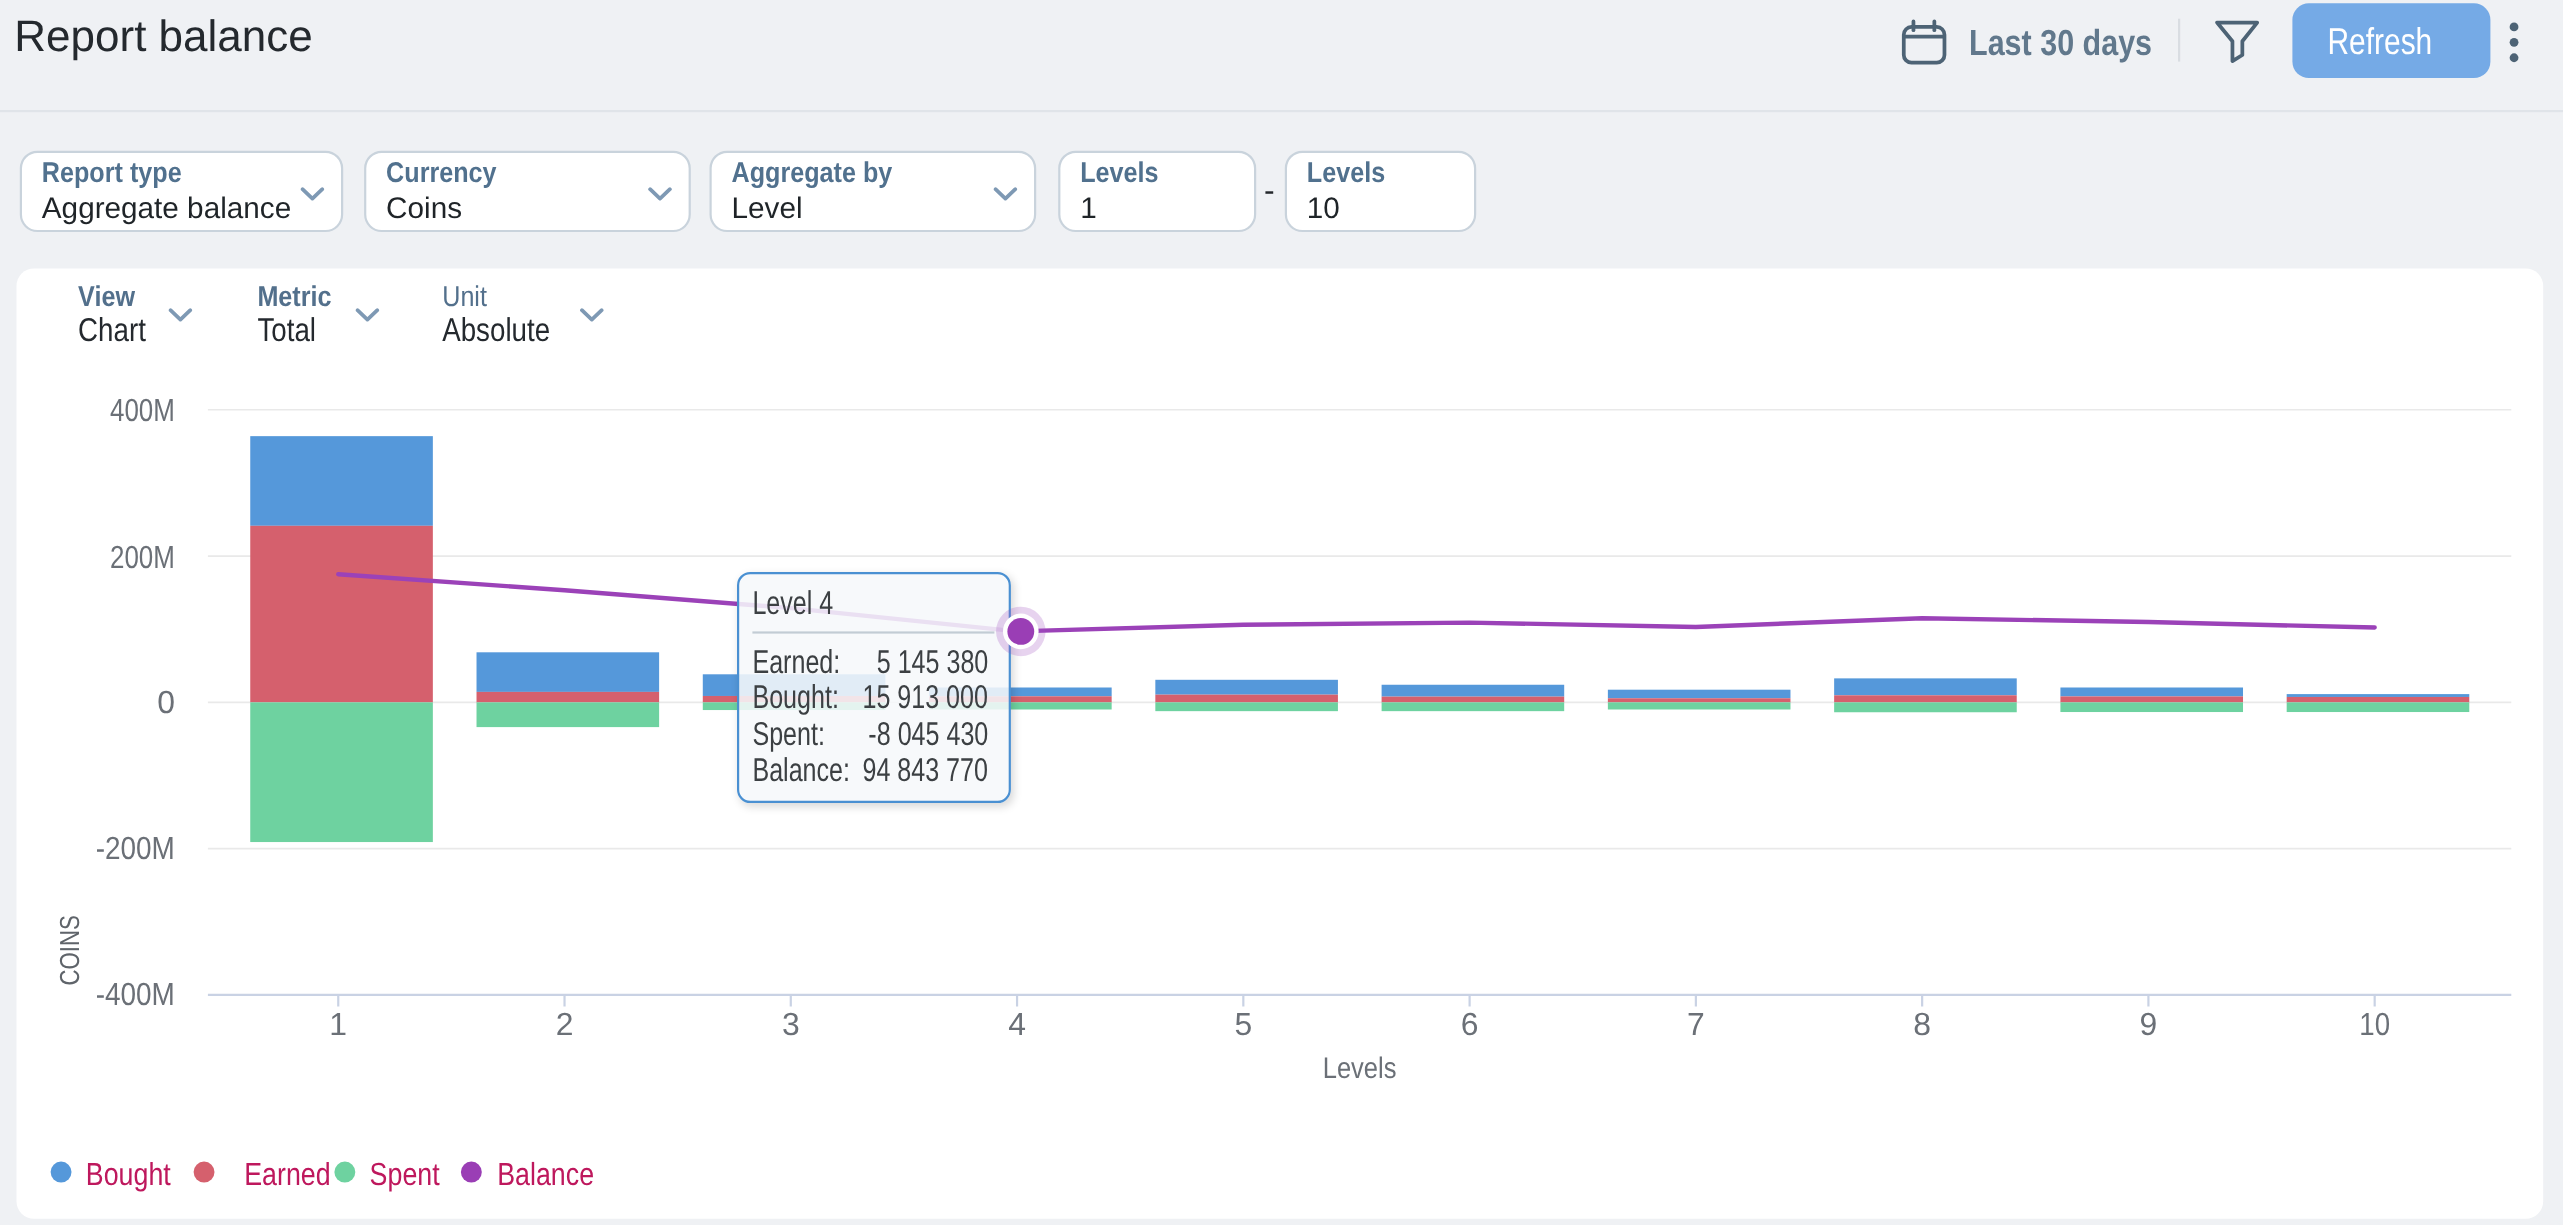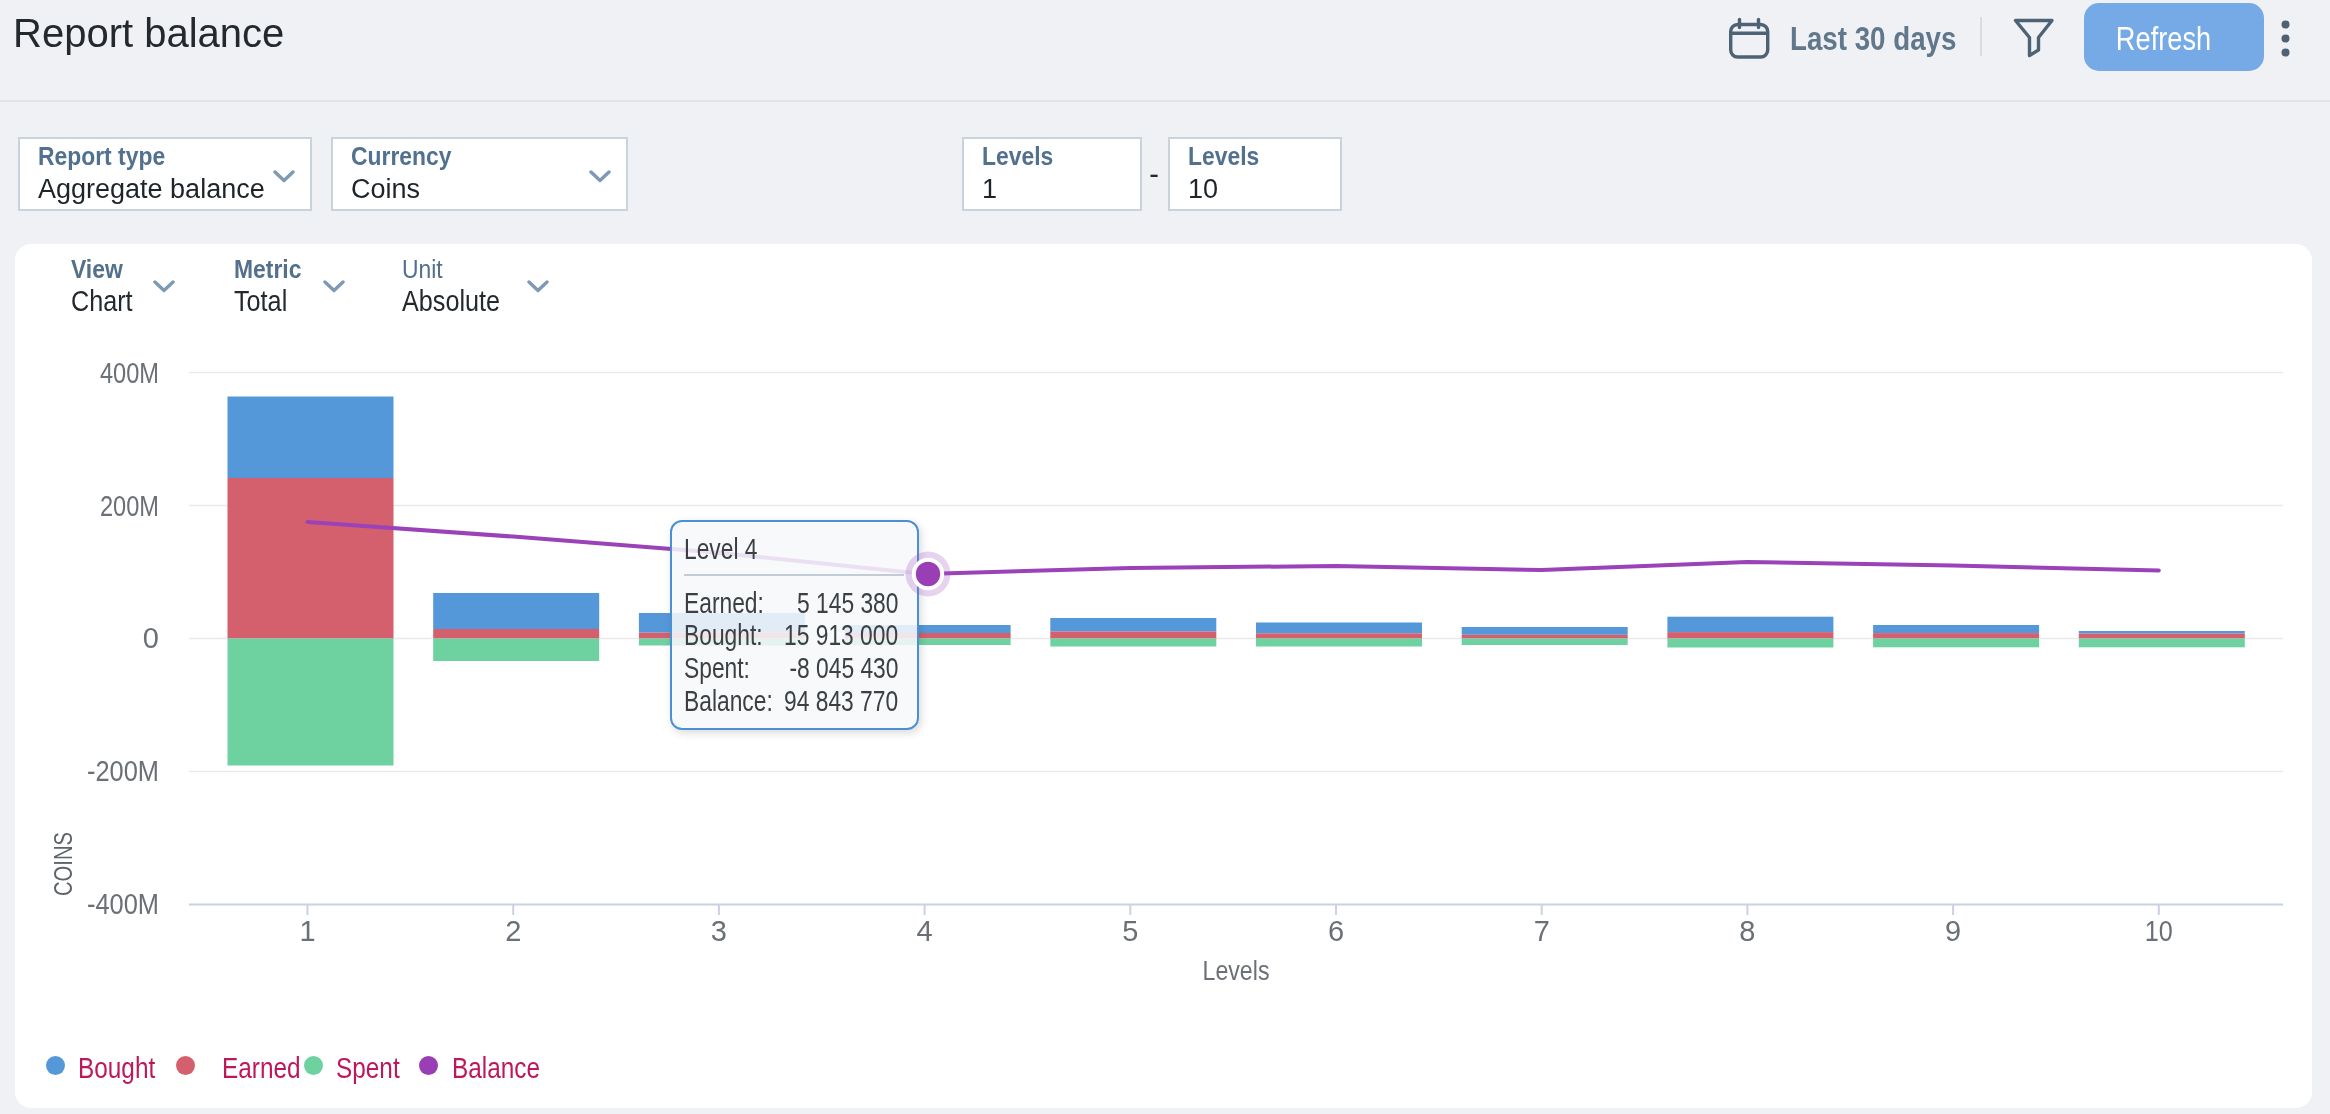--- a/index.html
+++ b/index.html
@@ -1,21 +1,21 @@
 <!DOCTYPE html>
 <html><head>
 <meta charset="utf-8">
 <style>
   * { margin:0; padding:0; box-sizing:border-box; }
   html,body { width:2330px; height:1114px; background:#eff1f4; font-family:"Liberation Sans", sans-serif; overflow:hidden; }
   .abs { position:absolute; }
   #root { position:relative; width:2330px; height:1114px; }
   .sx84 { display:inline-block; transform:scaleX(0.84); transform-origin:0 0; white-space:nowrap; }
   .sx88 { display:inline-block; transform:scaleX(0.88); transform-origin:0 0; white-space:nowrap; }
-  .fbox { position:absolute; top:137px; height:74px; background:#fff; border:2px solid #c9d3dc; border-radius:0; }
+  .fbox { position:absolute; top:137px; height:74px; background:#fff; border:2px solid #c9d3dc; border-radius:16px; }
   .fbox .lab { position:absolute; left:18px; top:2px; font-size:26px; font-weight:bold; color:#51718e; }
   .fbox .val { position:absolute; left:18px; top:35px; font-size:27px; color:#1f2428; }
   .legdot { position:absolute; width:19px; height:19px; border-radius:50%; top:1055.5px; }
   .legtxt { position:absolute; top:1052px; font-size:29px; color:#be185d; }
   .ttl { font-size:30px; color:#3c4043; }
 </style>
 </head>
 <body>
 <div id="root">
 
@@ -49,20 +49,27 @@
   <div class="fbox" style="left:18px; width:294px;">
     <div class="lab"><span class="sx88">Report type</span></div>
       <div class="val">Aggregate balance</div>
     <svg class="abs" style="right:15px; top:31px;" width="22" height="13" viewBox="0 0 22 13">
         <path d="M2 2 L11 10.5 L20 2" fill="none" stroke="#7e99b4" stroke-width="3.4" stroke-linecap="round" stroke-linejoin="round"></path>
       </svg>
   </div>
   <div class="fbox" style="left:331px; width:297px;">
     <div class="lab"><span class="sx88">Currency</span></div>
       <div class="val">Coins</div>
+    <svg class="abs" style="right:15px; top:31px;" width="22" height="13" viewBox="0 0 22 13">
+        <path d="M2 2 L11 10.5 L20 2" fill="none" stroke="#7e99b4" stroke-width="3.4" stroke-linecap="round" stroke-linejoin="round"></path>
+      </svg>
+  </div>
+  <div class="fbox" style="left:645px; width:297px;">
+    <div class="lab"><span class="sx88">Aggregate by</span></div>
+      <div class="val">Level</div>
     <svg class="abs" style="right:15px; top:31px;" width="22" height="13" viewBox="0 0 22 13">
         <path d="M2 2 L11 10.5 L20 2" fill="none" stroke="#7e99b4" stroke-width="3.4" stroke-linecap="round" stroke-linejoin="round"></path>
       </svg>
   </div>
   <div class="fbox" style="left:962px; width:180px;">
     <div class="lab"><span class="sx88">Levels</span></div>
       <div class="val">1</div>
   </div>
   <div class="abs" style="left:1147px; top:158px; width:14px; font-size:29px; color:#24282c; text-align:center;">-</div>
   <div class="fbox" style="left:1168px; width:174px;">

